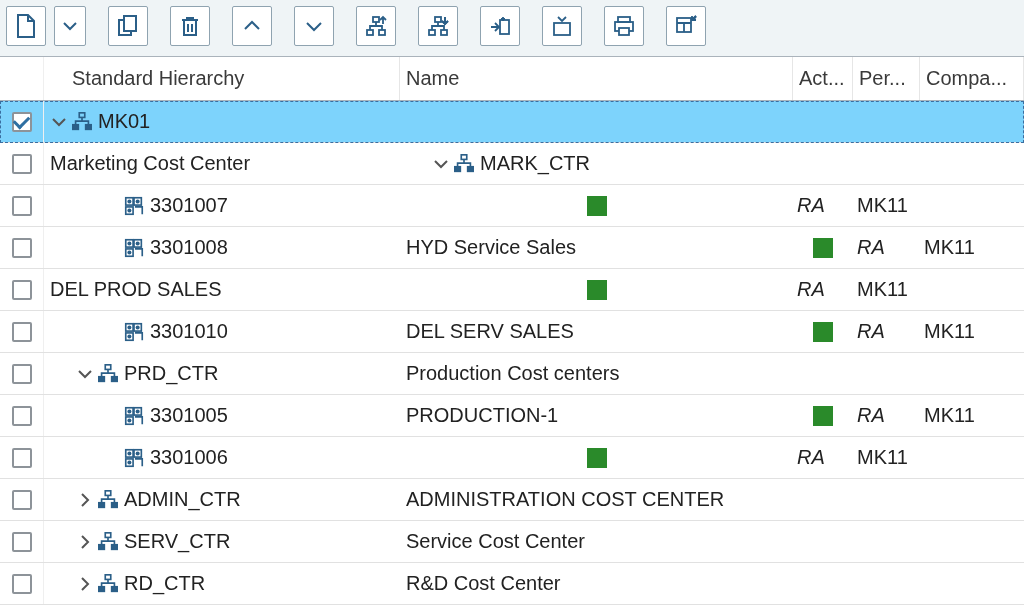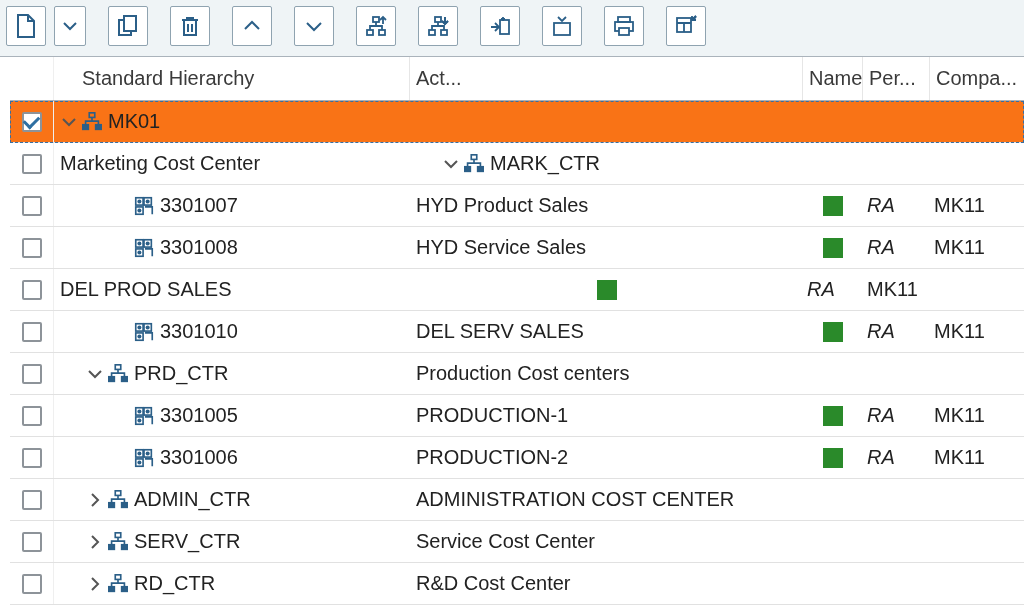--- a/index.html
+++ b/index.html
@@ -29,39 +29,38 @@
     justify-content: center;
     cursor: pointer;
     border-radius: 2px;
   }
   .tbtn svg { display: block; }
   .gap { width: 6px; }
 
   
   .table {
     border-top: 1px solid #aab3bb;
-    padding-left: 10px;
   }
   .row {
     display: grid;
     grid-template-columns: 44px 356px 393px 60px 67px 104px;
     align-items: center;
     border-bottom: 1px solid #e1e1e1;
     height: 42px;
   }
   .row.header {
     height: 44px;
     font-size: 20px;
     color: #3a3a3a;
     border-bottom: 1px solid #aab3bb;
     background: #fff;
   }
   .row.header .cell { border-right: 1px solid #e6e6e6; }
   .row.selected {
-    background: #f97316;
+    background: #7dd3fc;
     outline: 1px dashed #3a6ea0;
     outline-offset: -1px;
   }
   .cell {
     height: 100%;
     display: flex;
     align-items: center;
     padding: 0 6px;
     overflow: hidden;
     white-space: nowrap;
@@ -201,24 +200,24 @@
   </div>
 </div>
 
 <div class="table">
   <div class="row header">
     <div class="cell check"></div>
     <div class="cell" style="padding-left:28px">
         <span>Standard Hierarchy</span>
       </div>
     <div class="cell">
+        <span>Name</span>
+      </div>
+    <div class="cell">
         <span>Act...</span>
-      </div>
-    <div class="cell">
-        <span>Name</span>
       </div>
     <div class="cell">
         <span>Per...</span>
       </div>
     <div class="cell">
         <span>Compa...</span>
       </div>
   </div>
   <div id="tbody">
       <div class="row selected">
@@ -295,23 +294,20 @@
               <rect x="12" y="3" width="8" height="8" fill="none" stroke="#2b5f88" stroke-width="1.8"></rect>
               <rect x="3" y="13" width="8" height="8" fill="none" stroke="#2b5f88" stroke-width="1.8"></rect>
               <circle cx="7" cy="7" r="2.2" fill="#2b5f88"></circle>
               <circle cx="16" cy="7" r="2.2" fill="#2b5f88"></circle>
               <circle cx="7" cy="17" r="2.2" fill="#2b5f88"></circle>
               <path d="M13 13 h8 v8" fill="none" stroke="#2b5f88" stroke-width="1.8"></path>
             </svg>
           </span>
           <span>3301007</span>
         </div>
-        <div class="cell">
-          <span>HYD Product Sales</span>
-        </div>
         <div class="cell act">
           <div class="status-sq"></div>
         </div>
         <div class="cell per">
           <span>RA</span>
         </div>
         <div class="cell comp">
           <span>MK11</span>
         </div>
       </div>
@@ -476,23 +472,20 @@
               <rect x="12" y="3" width="8" height="8" fill="none" stroke="#2b5f88" stroke-width="1.8"></rect>
               <rect x="3" y="13" width="8" height="8" fill="none" stroke="#2b5f88" stroke-width="1.8"></rect>
               <circle cx="7" cy="7" r="2.2" fill="#2b5f88"></circle>
               <circle cx="16" cy="7" r="2.2" fill="#2b5f88"></circle>
               <circle cx="7" cy="17" r="2.2" fill="#2b5f88"></circle>
               <path d="M13 13 h8 v8" fill="none" stroke="#2b5f88" stroke-width="1.8"></path>
             </svg>
           </span>
           <span>3301006</span>
         </div>
-        <div class="cell">
-          <span>PRODUCTION-2</span>
-        </div>
         <div class="cell act">
           <div class="status-sq"></div>
         </div>
         <div class="cell per">
           <span>RA</span>
         </div>
         <div class="cell comp">
           <span>MK11</span>
         </div>
       </div>

